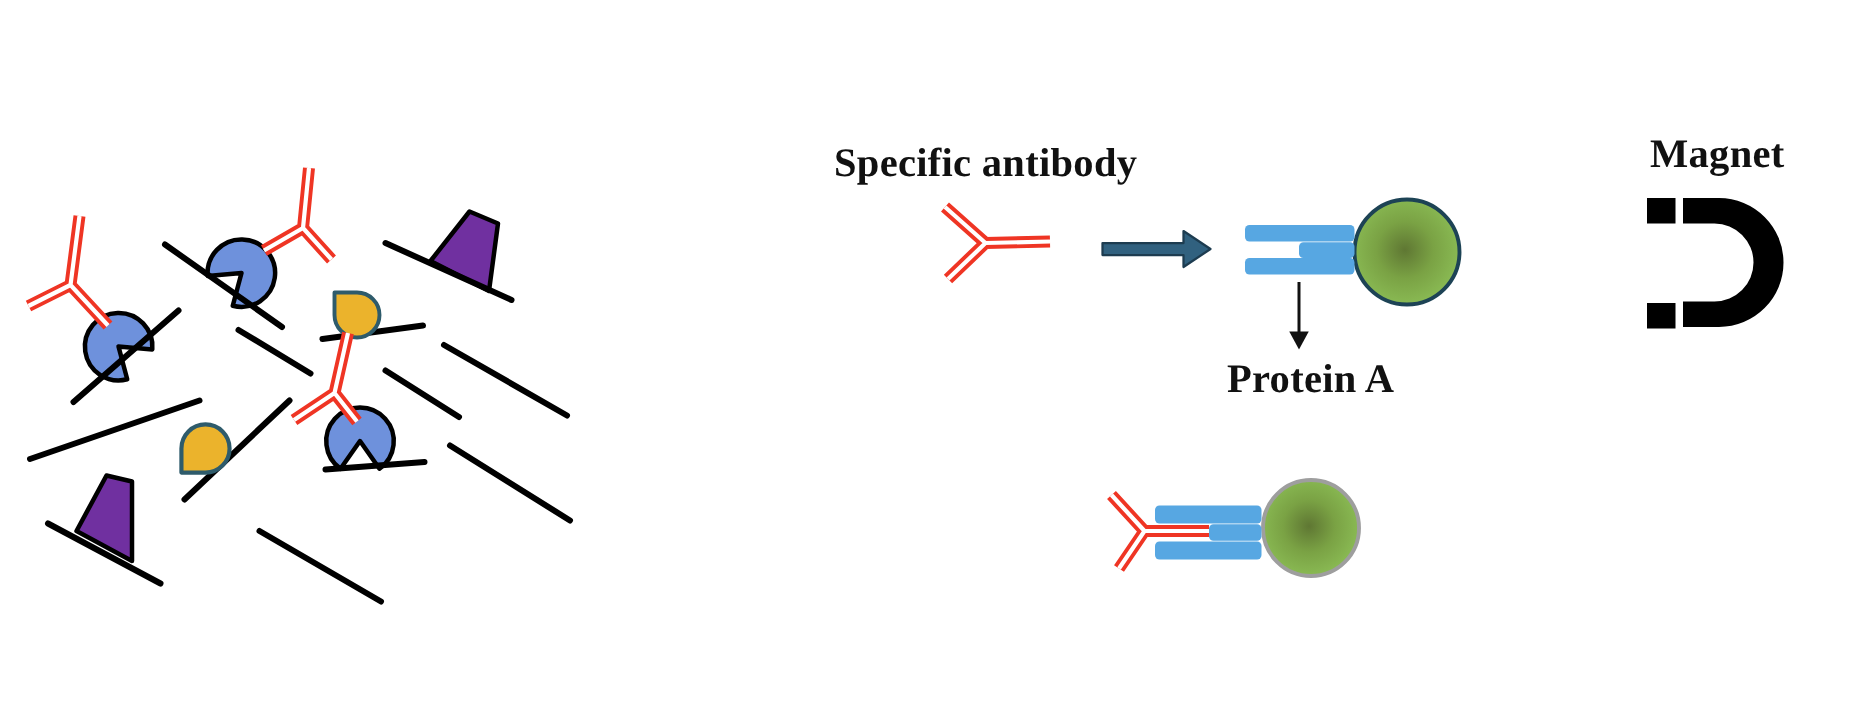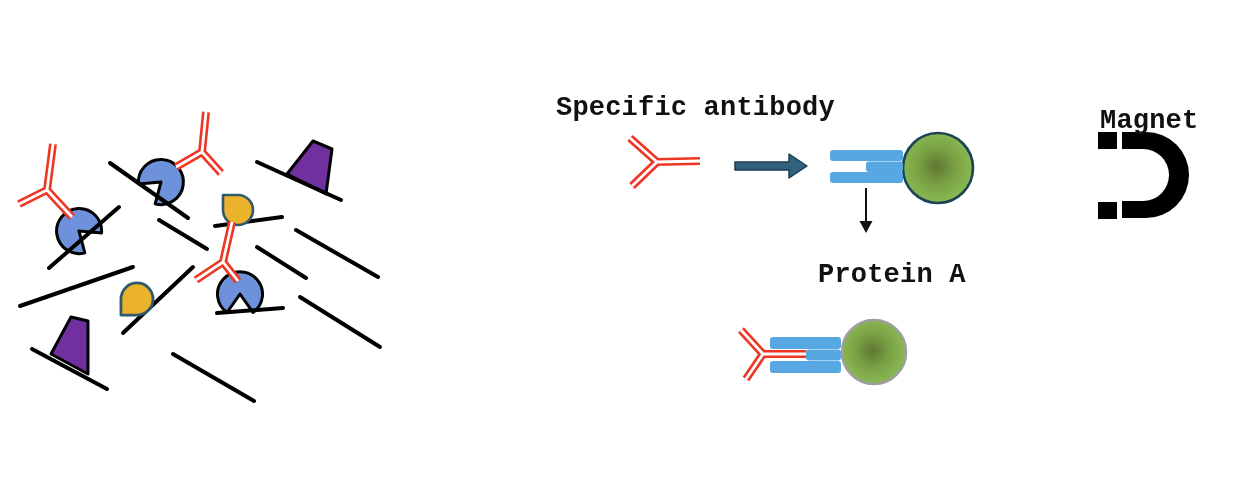--- a/index.html
+++ b/index.html
@@ -1,21 +1,21 @@
 <!DOCTYPE html>
 <html style="--antibody_red: #ef3524; --target_protein_blue: #6e91dc; --contaminant_yellow: #ebb32c; --contaminant_yellow_outline: #2e5b6b; --contaminant_purple: #7030a0; --line_black: #000000; --protein_a_blue: #57a7e2; --arrow_blue_fill: #31617f; --arrow_blue_border: #1d3c50; --bead_green_center: #5f7733; --bead_green_mid: #7aa244; --bead_green_edge: #8ec158; --bead_outline_top: #1d4355; --bead_outline_bottom: #9e9e9e;"><head>
 <meta charset="utf-8">
 <style>
   html,body{margin:0;padding:0;background:#fff;}
   #canvas{
     position:relative;
     width:1201px;height:484px;
     background:#fff;
     overflow:hidden;
-    font-family:Liberation Mono, monospace;
+    font-family:Liberation Serif, serif;
   }
   .label{
     position:absolute;
     font-size:27px;
     font-weight:600;
     color:#111;
     white-space:nowrap;
     letter-spacing:0.2px;
   }
   #svg-layer{position:absolute;left:0;top:0;}
@@ -124,16 +124,16 @@
           <path class="ab-red" d="M763,354 L806,354 M763,354 L741,330 M763,354 L746,379"></path>
           <path class="ab-white" d="M763,354 L806,354 M763,354 L741,330 M763,354 L746,379"></path>
         </g>
       </g>
     </g>
   </svg>
 
   <div class="label" style="left:556px;top:93px;">Specific antibody</div>
 
 
-  <div class="label" style="left:1100px;top:106px;">Magnet</div>
+  <div class="label" style="left:1100px;top:87px;">Magnet</div>
 
-  <div class="label" style="left:818px;top:260px;">Protein A</div>
+  <div class="label" style="left:818px;top:237px;">Protein A</div>
 </div>
 
 </body></html>

